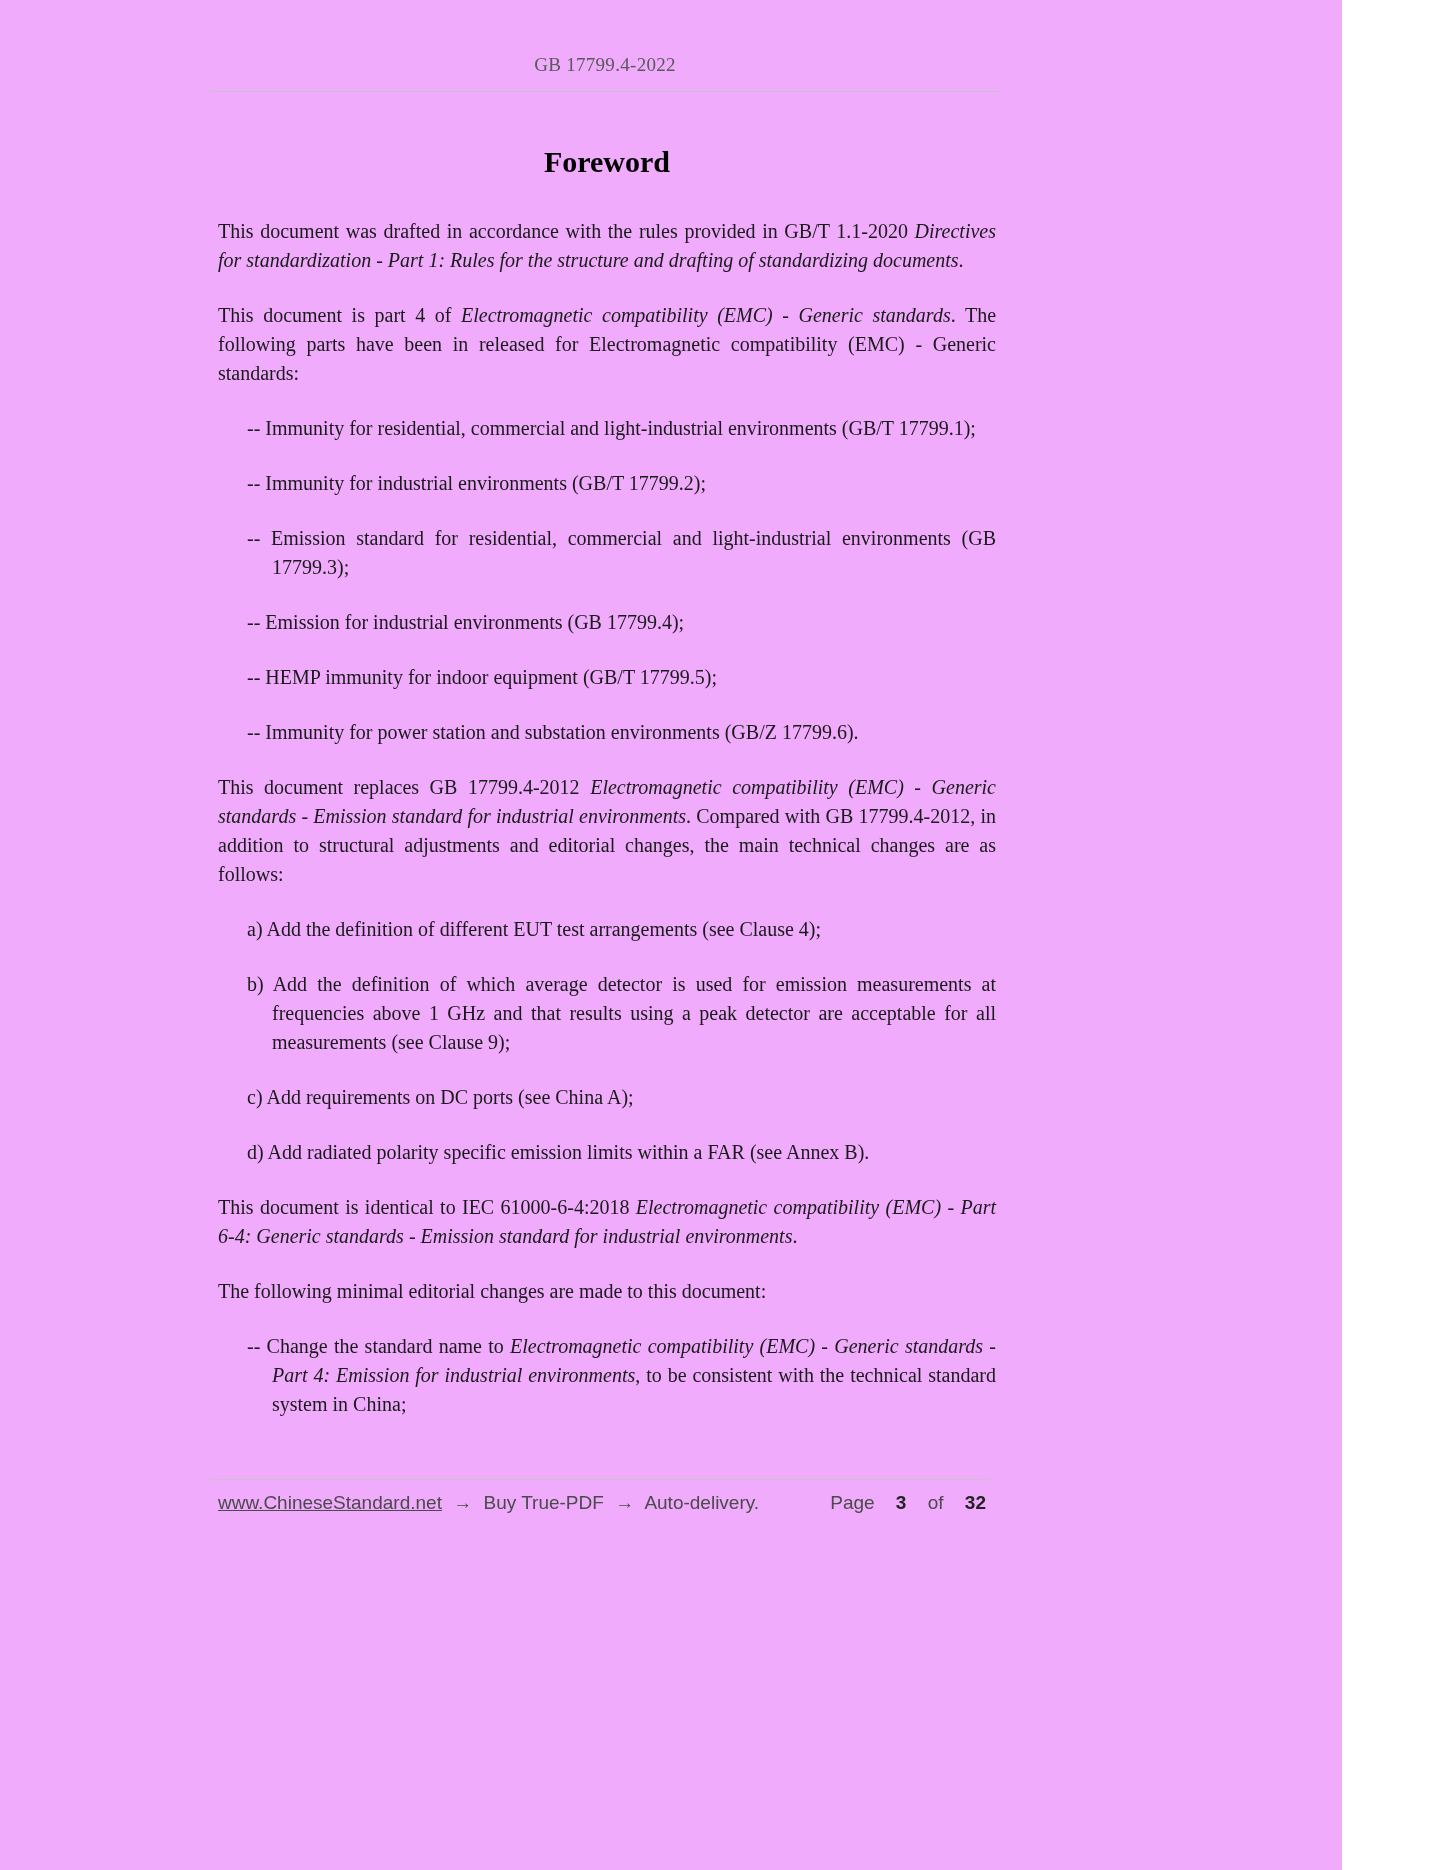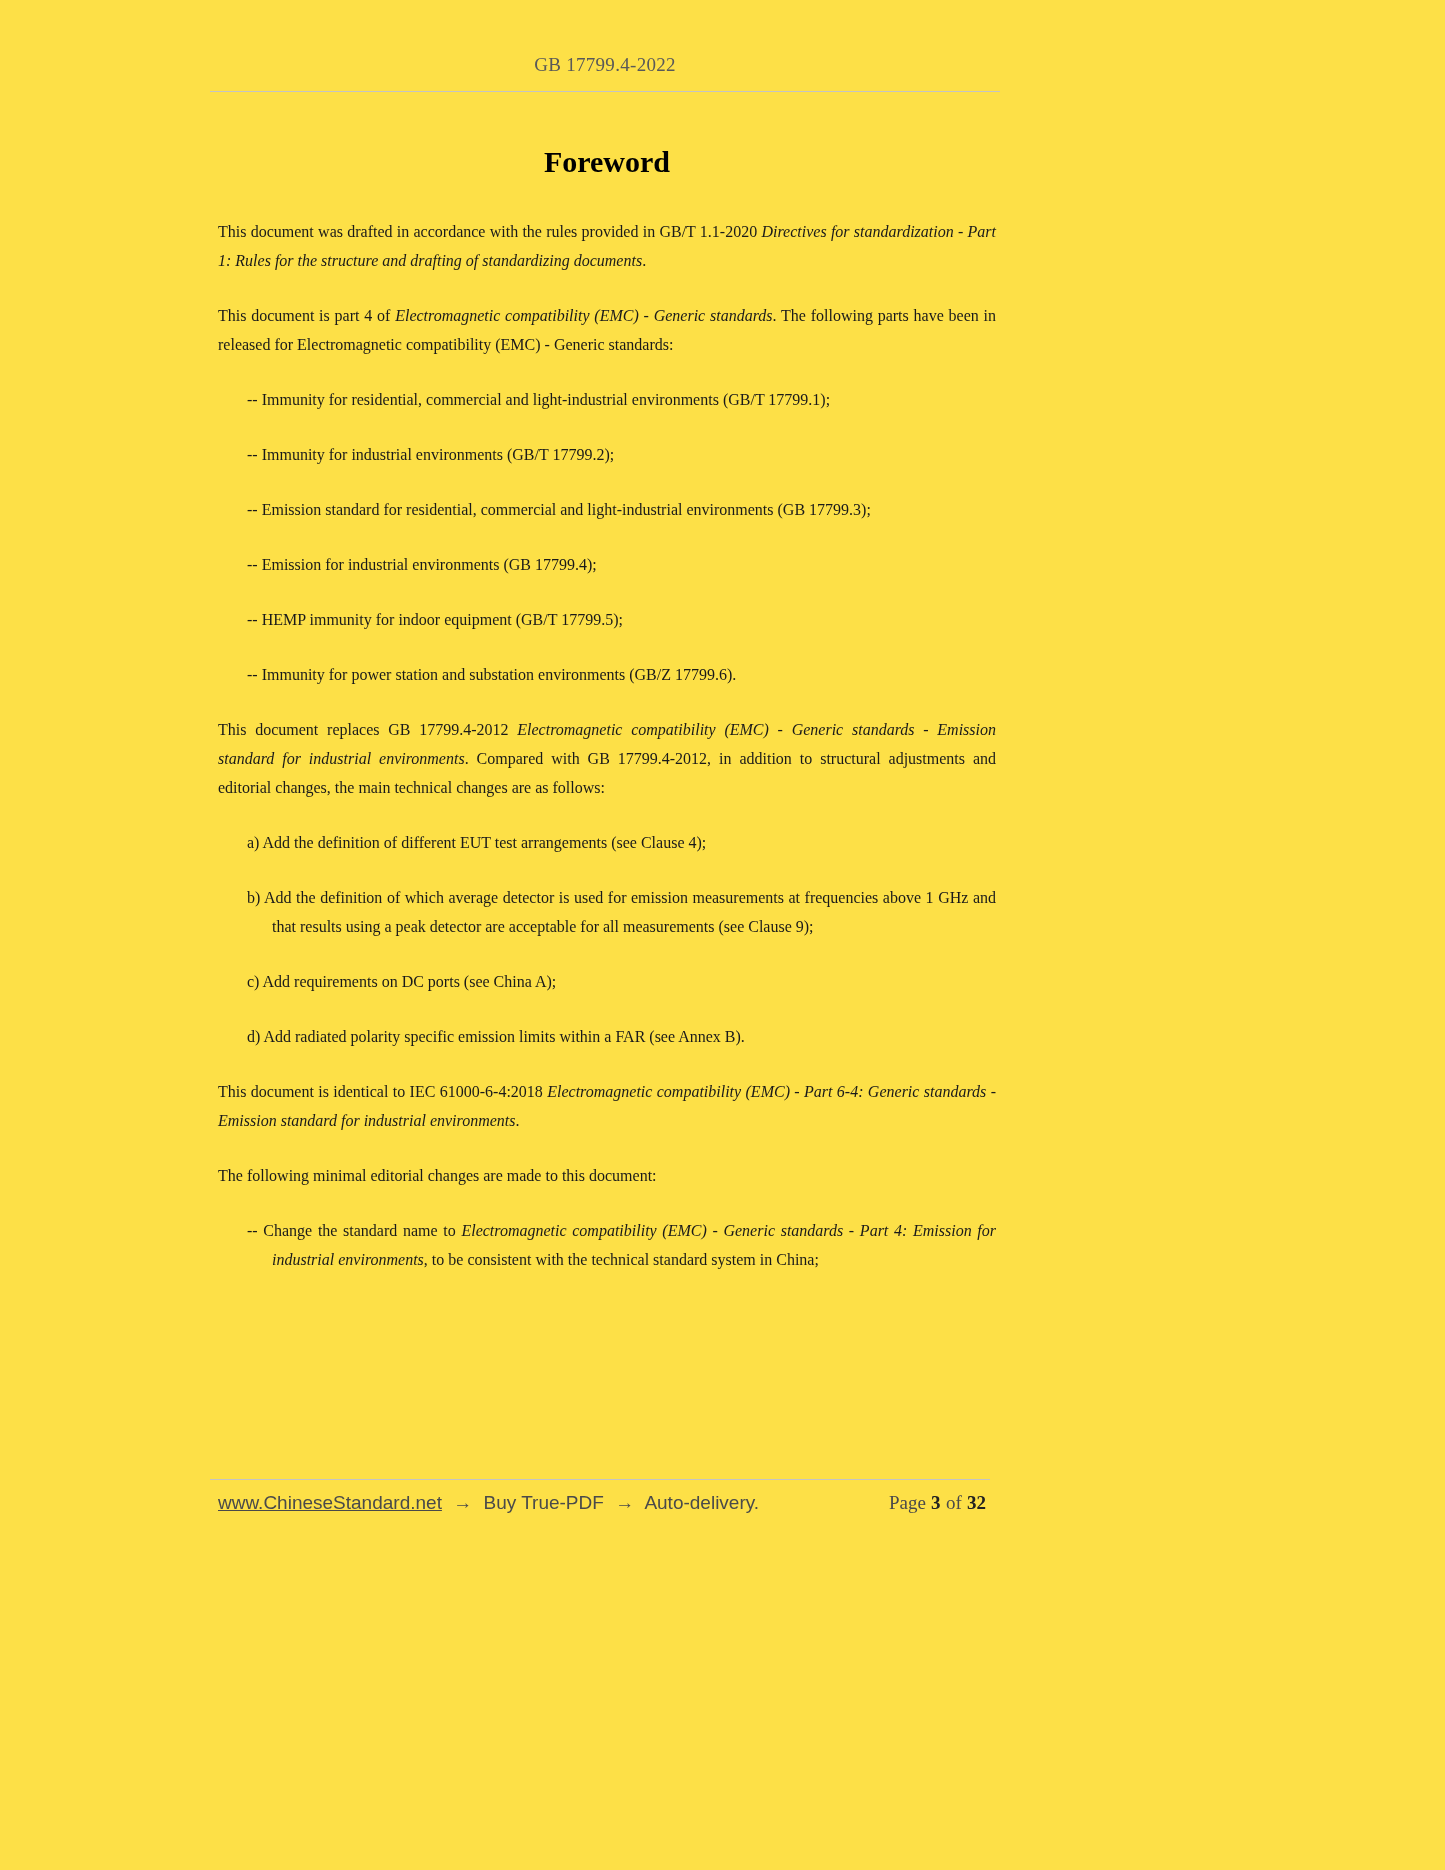--- a/index.html
+++ b/index.html
@@ -2,23 +2,23 @@
 <html><head>
 <meta charset="utf-8">
 <style>
   html, body {
     margin: 0;
     padding: 0;
     background: #ffffff;
   }
   .page {
     position: relative;
-    width: 1445px;
+    width: 1342px;
     height: 1870px;
-    background: #fde047;
+    background: #f0abfc;
     font-family: "Liberation Serif", serif;
     color: #1a1a1a;
     overflow: hidden;
   }
   .doc-header {
     position: absolute;
     top: 54px;
     left: 210px;
     width: 790px;
     text-align: center;
@@ -41,21 +41,21 @@
   }
   .page-title {
     text-align: center;
     font-size: 30px;
     font-weight: bold;
     color: #000000;
     margin: 12px 0 36px 0;
     line-height: 1.3;
   }
   .doc-body {
-    font-size: 16px;
+    font-size: 20px;
     line-height: 29px;
   }
   .block {
     margin: 0 0 26px 0;
     text-align: justify;
   }
   .block.item {
     padding-left: 54px;
     text-indent: -25px;
   }
@@ -83,22 +83,21 @@
   }
   .footer-left span, .footer-left a {
     margin-right: 6px;
   }
   .footer-left a {
     color: #4a4a4a;
     text-decoration: underline;
     cursor: pointer;
   }
   .footer-right span {
-    margin-left: 0;
-    font-family: Liberation Serif, serif;
+    margin-left: 16px;
   }
   .pg-num {
     font-weight: bold;
     color: #222222;
   }
 </style>
 </head>
 <body>
 
 <div class="page">

